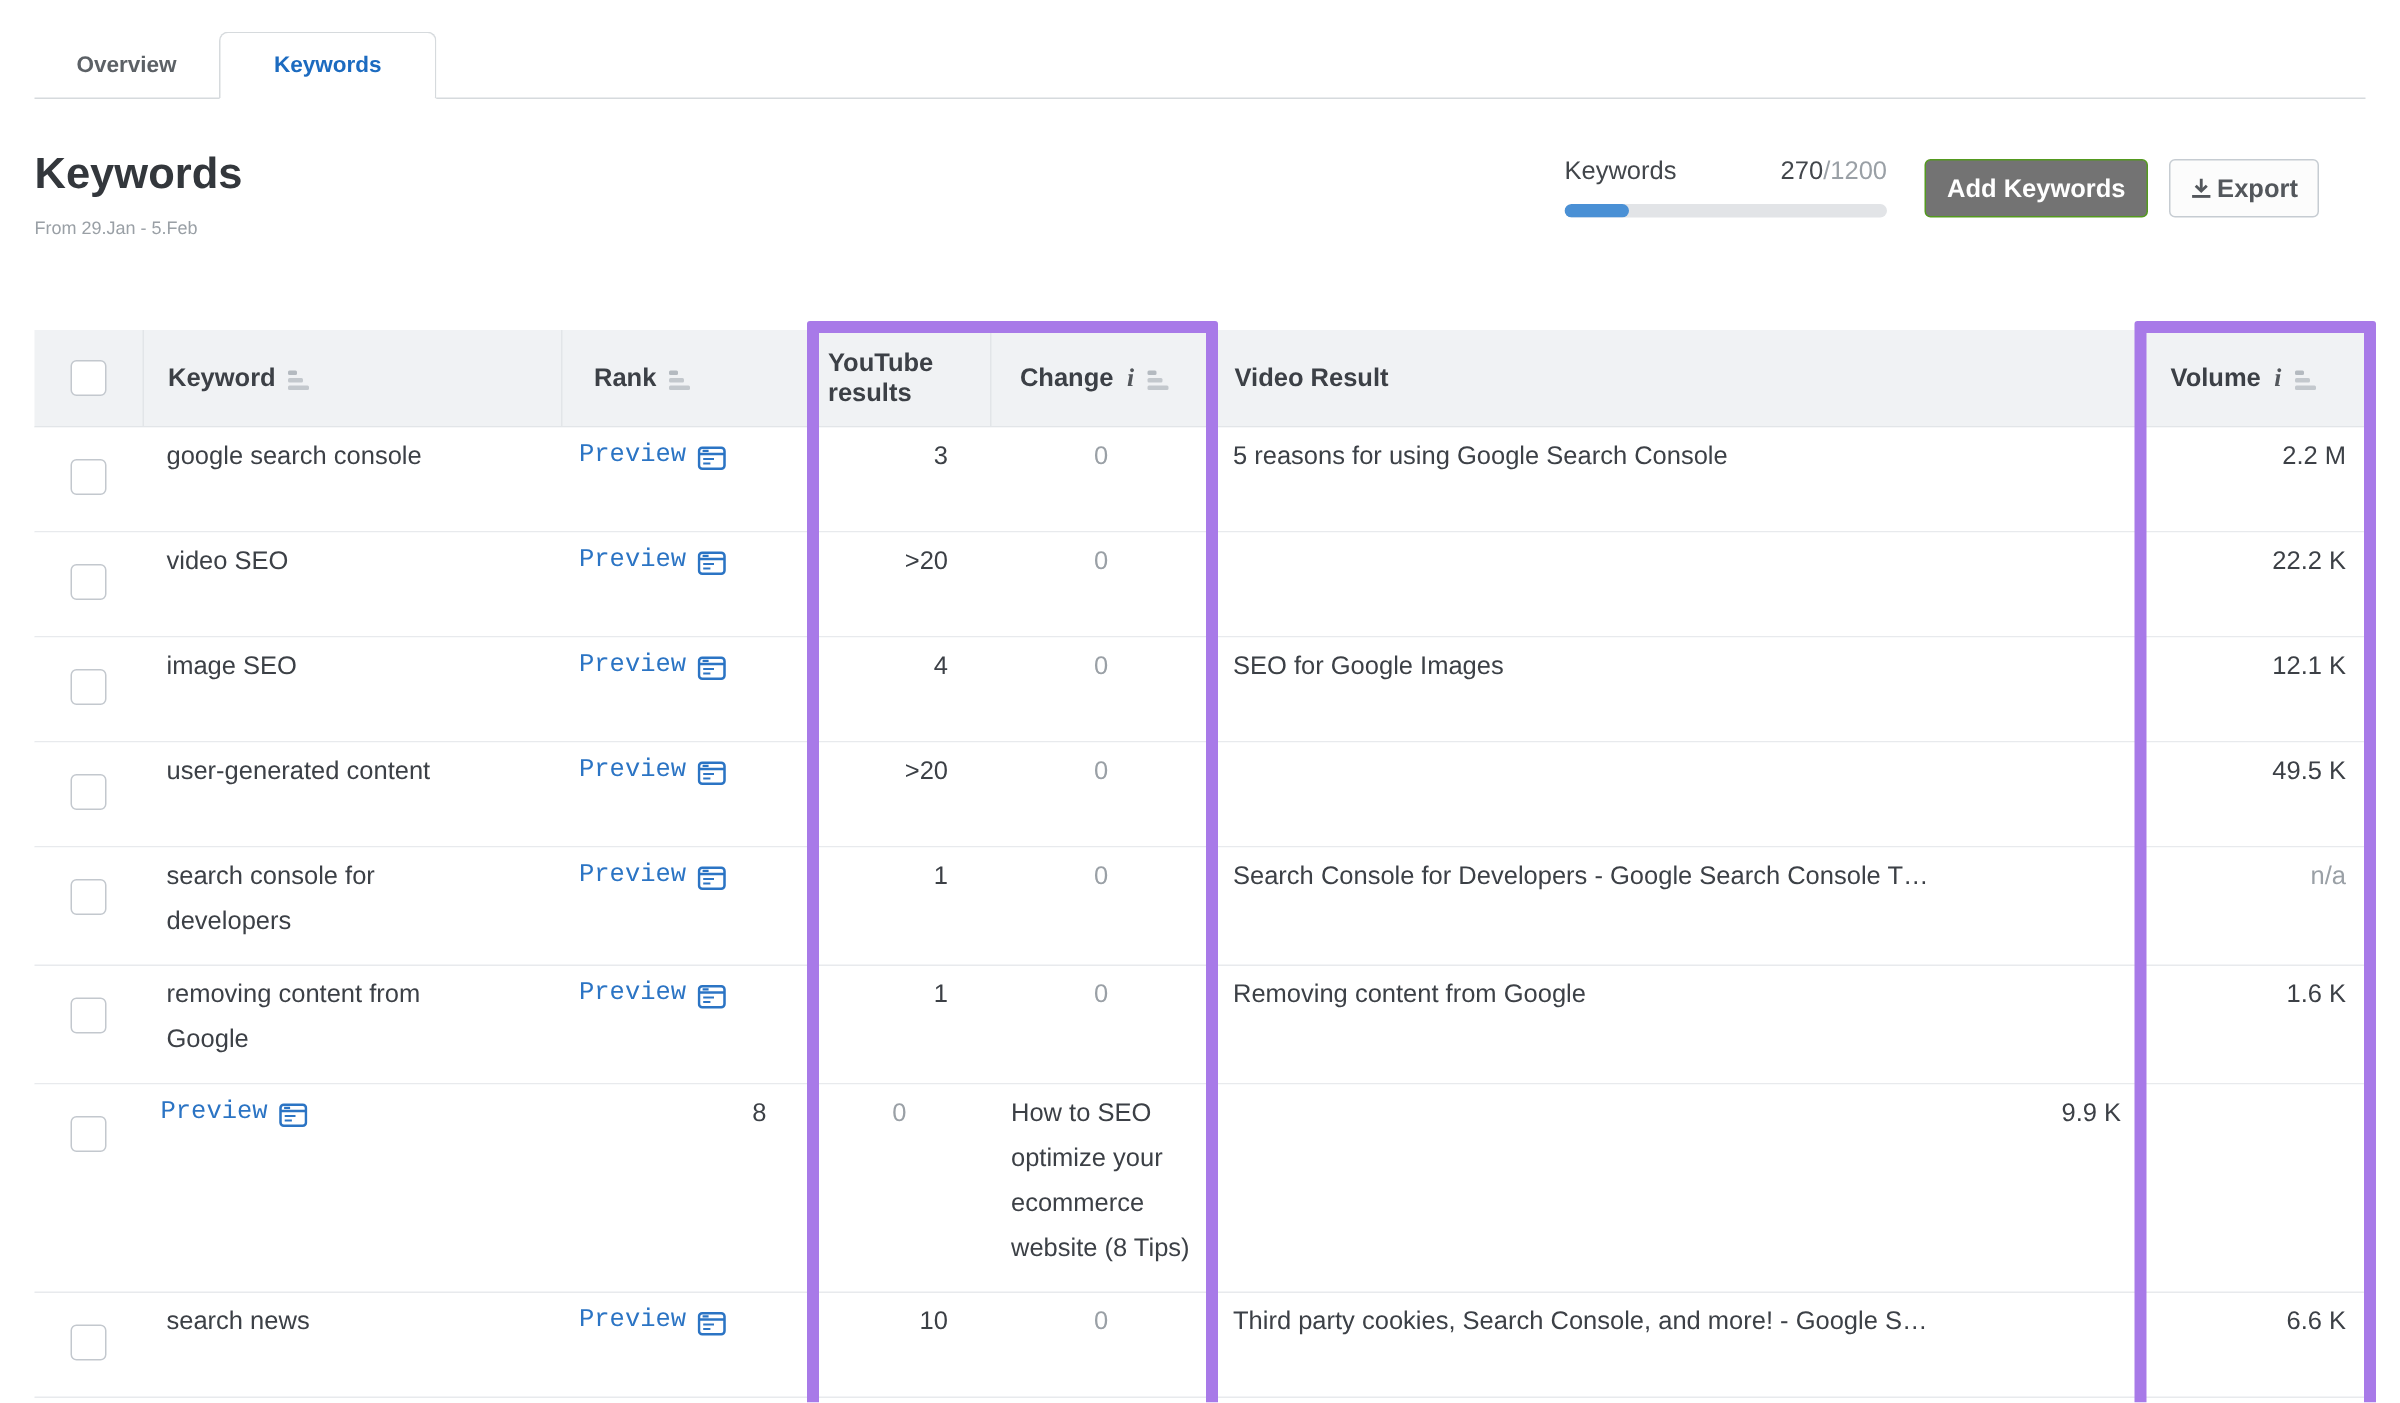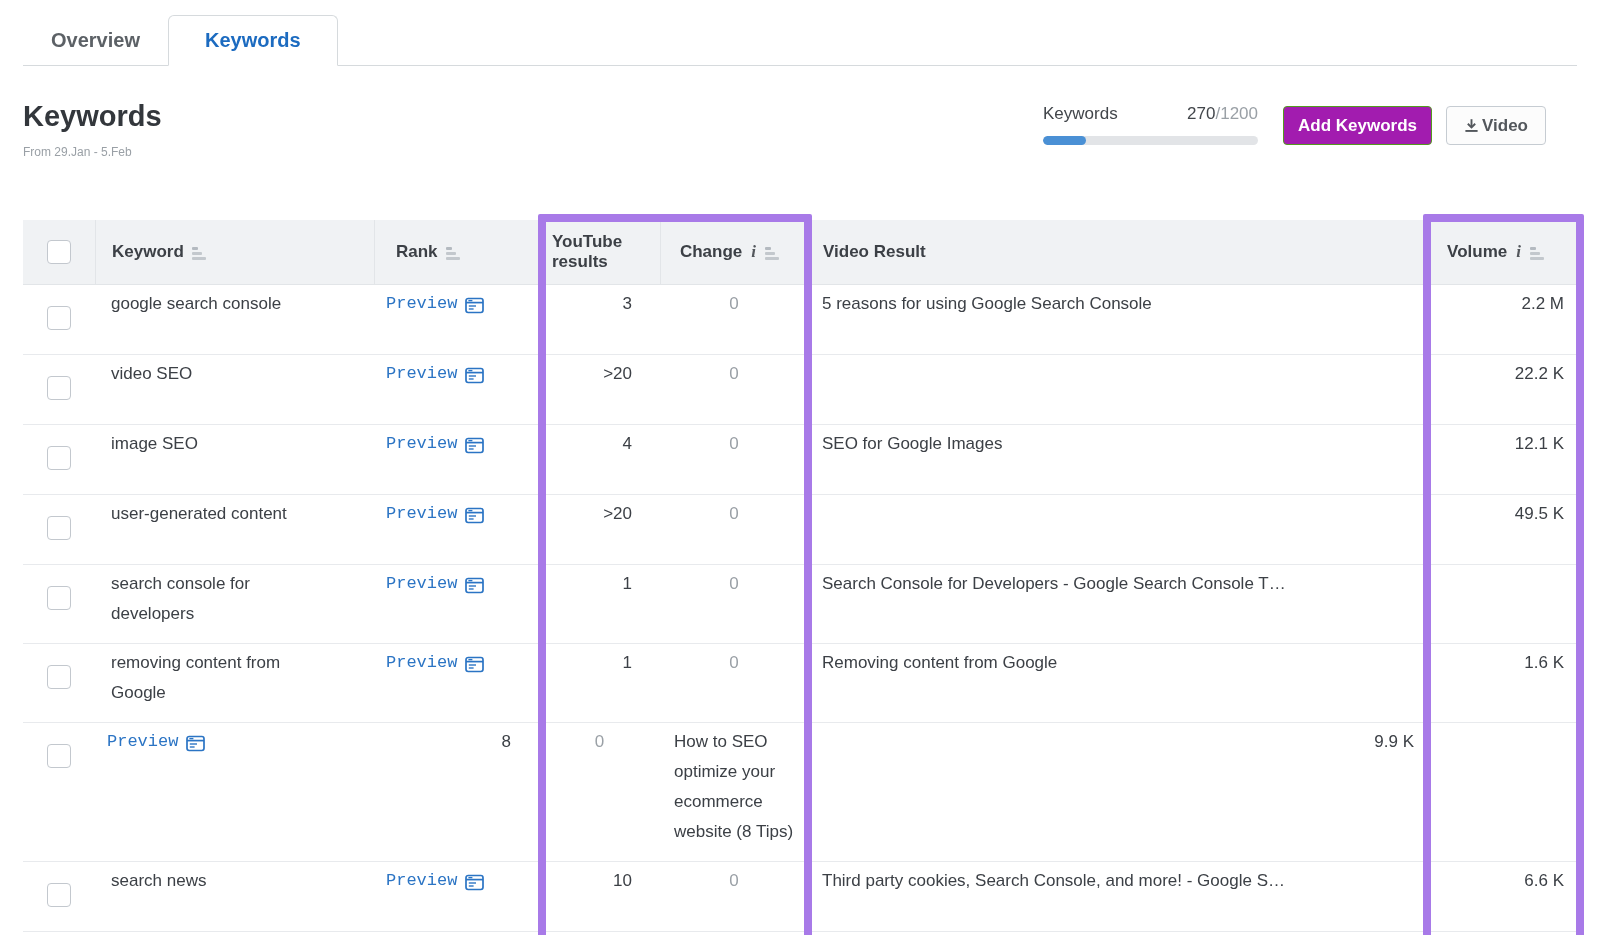--- a/index.html
+++ b/index.html
@@ -2,38 +2,38 @@
 <html><head>
 <meta charset="utf-8">
 <style>
   * { margin:0; padding:0; box-sizing:border-box; }
   html,body { background:#fff; }
   body { font-family:"Liberation Sans","DejaVu Sans",sans-serif; color:#3c4046; }
   .page { position:relative; width:1600px; height:935px; overflow:hidden; background:#fff; }
 
   
   .tabbar { display:flex; align-items:flex-end; height:66px; margin:0 23px; border-bottom:1px solid #d6dadd; }
-  .tab { font-size:20px; font-weight:bold; padding:13px 28px; color:#5c6166; cursor:pointer; }
+  .tab { font-size:15px; font-weight:bold; padding:13px 28px; color:#5c6166; cursor:pointer; }
   .tab.active { background:#fff; border:1px solid #d6dadd; border-bottom:1px solid #fff; margin-bottom:-1px;
                 border-radius:6px 6px 0 0; color:#1c6bc0; padding:13px 36px; }
 
   
   .pagehead { position:relative; height:156px; }
   .title { position:absolute; left:23px; top:34px; font-size:29px; font-weight:bold; color:#33373c; }
   .daterange { position:absolute; left:23px; top:79px; font-size:12px; color:#9aa0a6; }
 
   .counter { position:absolute; left:1043px; top:38px; width:215px; }
   .counter-row { display:flex; justify-content:space-between; font-size:17px; color:#42464b; }
   .counter-total { color:#9aa0a6; }
   .progress { margin-top:12px; height:9px; border-radius:5px; background:#e2e4e7; overflow:hidden; }
   .progress-fill { height:100%; border-radius:5px; background:#4a90d5; }
 
   .btn { position:absolute; top:40px; height:39px; border-radius:4px; font-size:17px; cursor:pointer;
          display:flex; align-items:center; justify-content:center; font-family:inherit; }
-  .btn-green { left:1283px; width:149px; background:#a21caf; border:1px solid #54991f; color:#fff; font-weight:bold; }
+  .btn-green { left:1283px; width:149px; background:#737373; border:1px solid #54991f; color:#fff; font-weight:bold; }
   .btn-export { left:1446px; width:100px; background:#fcfcfc; border:1px solid #c6ccd2; color:#53575c; font-weight:bold; gap:3px; }
 
   
   .table { position:absolute; top:220px; left:23px; width:1555px; }
   .tr { display:grid; grid-template-columns:72px 279px 165px 121px 148px 620px 150px; }
   .thead { background:#f0f2f4; border-bottom:1px solid #e2e5e8; min-height:64px; align-items:center; }
   .th { font-size:17px; font-weight:bold; color:#3c4046; padding:0 10px 0 16px; display:flex; align-items:center; gap:8px;
         border-left:1px solid #e2e5e8; min-height:64px; }
   .th:first-child { border-left:none; justify-content:center; padding:0; }
   .th.c-youtube { padding-left:12px; }
@@ -99,21 +99,21 @@
 
     <button class="btn btn-green">Add Keywords</button>
     <button class="btn btn-export">
       <span style="display:inline-flex;">
         <svg width="15" height="15" viewBox="0 0 15 15">
             <path d="M7.5 1.2v8" stroke="#53575c" stroke-width="1.9" fill="none"></path>
             <path d="M3.8 5.8L7.5 9.4l3.7-3.6" stroke="#53575c" stroke-width="1.9" fill="none"></path>
             <rect x="1.4" y="12" width="12.2" height="1.9" fill="#53575c"></rect>
           </svg>
       </span>
-      <span>Video</span>
+      <span>Export</span>
     </button>
   </div>
 
   <div class="table">
     <div class="tr thead" id="thead">
         <div class="th c-check">
           <span class="cb"></span>
         </div>
         <div class="th c-keyword">
           <span>Keyword</span>
@@ -253,20 +253,21 @@
                   <rect x="1" y="1.5" width="17" height="14" rx="2.2" fill="none" stroke="#2b74c4" stroke-width="1.7"></rect>
                   <line x1="1" y1="5.6" x2="18" y2="5.6" stroke="#2b74c4" stroke-width="1.7"></line>
                   <line x1="3.4" y1="3.6" x2="7.4" y2="3.6" stroke="#2b74c4" stroke-width="1.4"></line>
                   <line x1="3.8" y1="9" x2="11" y2="9" stroke="#2b74c4" stroke-width="1.4"></line>
                   <line x1="3.8" y1="12" x2="8.6" y2="12" stroke="#2b74c4" stroke-width="1.4"></line>
                 </svg>
               </span></span></div>
           <div class="td c-rank">1</div>
           <div class="td c-change">0</div>
           <div class="td c-video">Search Console for Developers - Google Search Console T…</div>
+          <div class="td c-volume na">n/a</div>
         </div>
         <div class="tr row">
           <div class="td c-check">
             <span class="cb"></span>
           </div>
           <div class="td c-keyword">
             <span class="kw-text">removing content from Google</span>
           </div>
           <div class="td c-youtube"><span class="link">Preview<span style="display:inline-flex;">
                 <svg width="19" height="17" viewBox="0 0 19 17">

